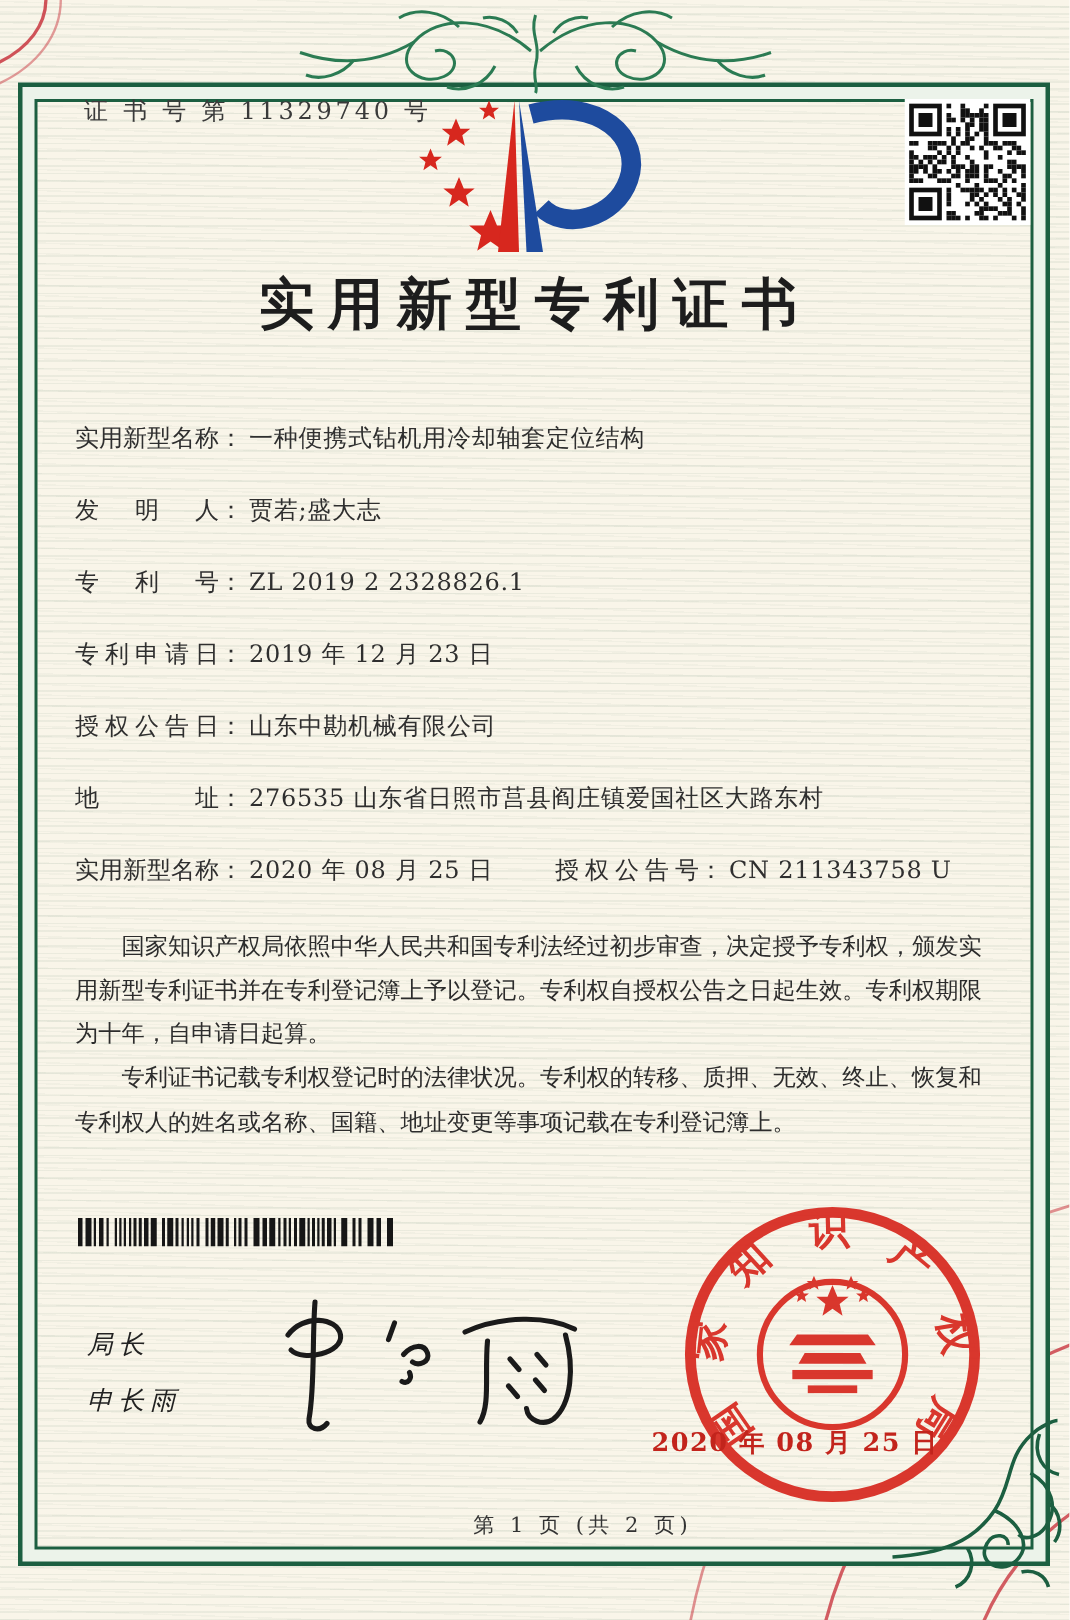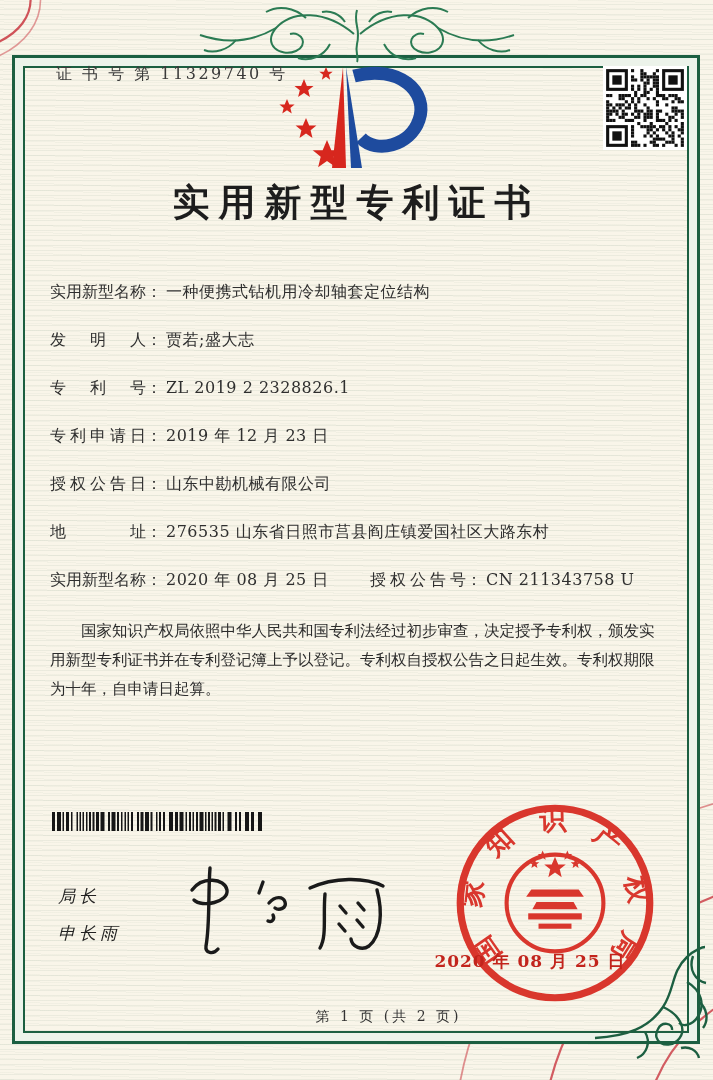--- a/index.html
+++ b/index.html
@@ -398,20 +398,21 @@
           <span class="flabel">实用新型名称</span><span class="colon">：</span><span class="fvalue">2020 年 08 月 25 日</span>
         </span>
         <span class="pair2">
           <span class="flabel">授权公告号</span><span class="colon">：</span><span class="fvalue">CN 211343758 U</span>
         </span>
       </div>
     </div>
 
     <div class="paras">
       <p>国家知识产权局依照中华人民共和国专利法经过初步审查，决定授予专利权，颁发实用新型专利证书并在专利登记簿上予以登记。专利权自授权公告之日起生效。专利权期限为十年，自申请日起算。</p>
+      <p>专利证书记载专利权登记时的法律状况。专利权的转移、质押、无效、终止、恢复和专利权人的姓名或名称、国籍、地址变更等事项记载在专利登记簿上。</p>
     </div>
 
     <svg class="barcode" id="barcode" width="218" height="19" viewBox="0 0 218 19">
         <rect x="0" y="0" width="3" height="19" fill="#161616"></rect>
         <rect x="5" y="0" width="4" height="19" fill="#161616"></rect>
         <rect x="10.5" y="0" width="1.5" height="19" fill="#161616"></rect>
         <rect x="14" y="0" width="3" height="19" fill="#161616"></rect>
         <rect x="19" y="0" width="1.5" height="19" fill="#161616"></rect>
         <rect x="24.5" y="0" width="1.5" height="19" fill="#161616"></rect>
         <rect x="27.5" y="0" width="1.5" height="19" fill="#161616"></rect>

